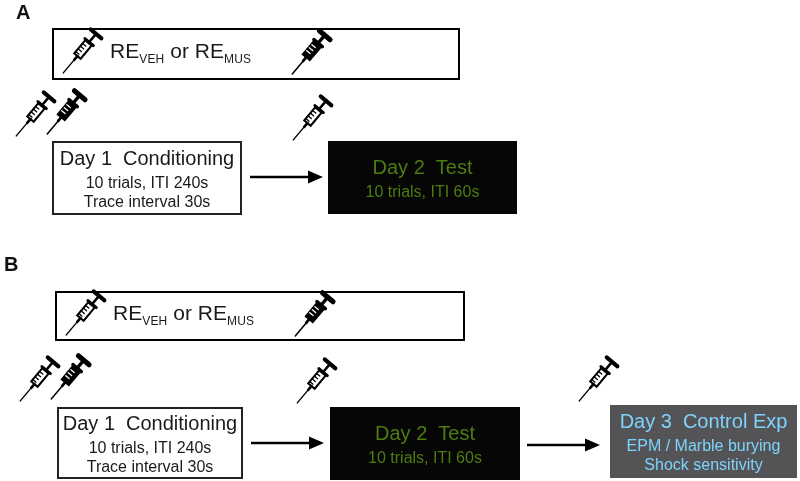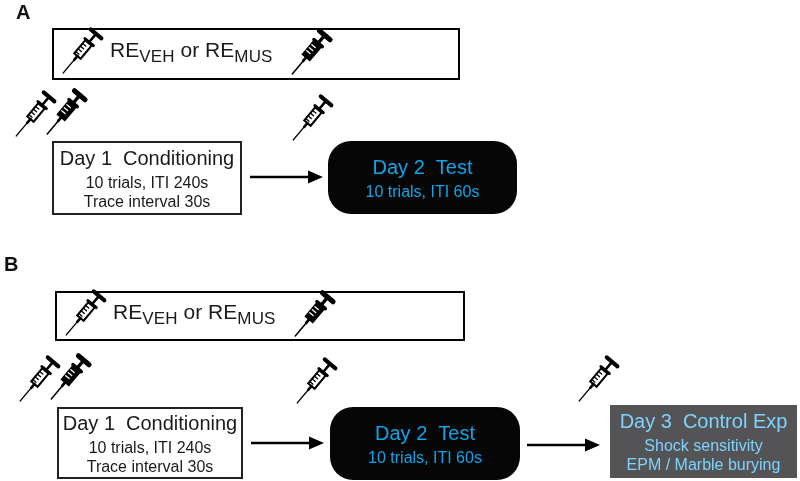--- a/index.html
+++ b/index.html
@@ -27,36 +27,36 @@
     box-sizing: border-box;
   }
   .legend-text {
     position: absolute;
     font-size: 21px;
     white-space: pre;
     top: 50%;
     transform: translateY(-54%);
   }
   .legend-text sub {
-    font-size: 17px;
+    font-size: 12px;
     vertical-align: -5px;
     letter-spacing: 0.2px;
   }
 
   .day-box {
     position: absolute;
     box-sizing: border-box;
     display: flex;
     flex-direction: column;
     align-items: center;
     justify-content: center;
     text-align: center;
   }
   .day-box.light { background: #fff; border: 2px solid #222; color: #1a1a1a; }
-  .day-box.dark  { background: #060606; color: #0ea5e9; border-radius: 23px; }
+  .day-box.dark  { background: #060606; color: #4d7c0f; }
   .day-box.gray  { background: #545456; color: #7dd3fc; }
 
   .day-title { font-size: 20px; line-height: 24px; margin-bottom: 3px; white-space: pre; }
   .day-title .day-rest { margin-left: 11px; }
   .day-line { font-size: 16px; line-height: 19px; white-space: pre; }
 
   .syringe {
     position: absolute;
     width: 26px; height: 56px;
     transform: rotate(40deg);
@@ -184,17 +184,17 @@
     <line x1="0" y1="8" x2="59" y2="8" stroke="#000" stroke-width="2.4"></line>
     <polygon points="58,1.5 58,14.5 73,8" fill="#000"></polygon>
   </svg>
 
   <svg class="syringe" style="left:583px; top:353px">
       <use href="#syr-white"></use>
     </svg>
 
   <div class="day-box gray" style="left:610px; top:405px; width:187px; height:73px">
     <div class="day-title"><span class="day-num">Day 3</span><span class="day-rest">Control Exp</span></div>
+    <div class="day-line">EPM / Marble burying</div>
     <div class="day-line">Shock sensitivity</div>
-    <div class="day-line">EPM / Marble burying</div>
   </div>
 
 </div>
 
 </body></html>

